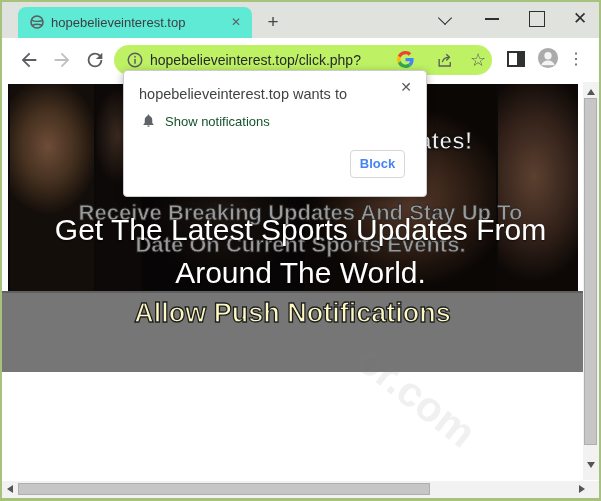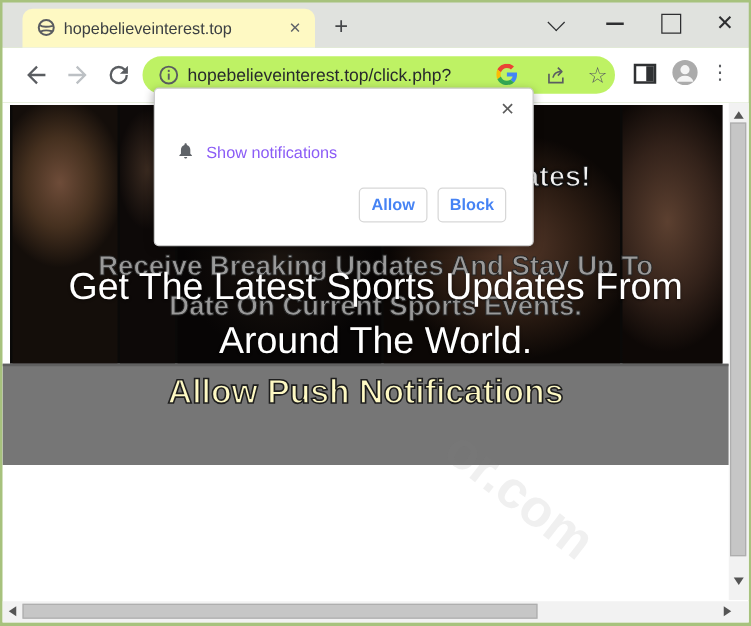--- a/index.html
+++ b/index.html
@@ -5,21 +5,21 @@
   * { margin:0; padding:0; box-sizing:border-box; }
   html,body { width:601px; height:501px; }
   body {
     position:relative;
     background:#a7c27d; 
     font-family:"Liberation Sans", sans-serif;
     overflow:hidden;
   }
   
   .tabstrip { position:absolute; left:2px; top:2px; width:597px; height:36px; background:#e0e2de; }
-  .tab { position:absolute; left:16px; top:5px; width:234px; height:31px; background:#fef9c3; border-radius:8px 8px 0 0; }
+  .tab { position:absolute; left:16px; top:5px; width:234px; height:31px; background:#5eead4; border-radius:8px 8px 0 0; }
   .tab-favicon { position:absolute; left:11px; top:7px; width:16px; height:16px; color:#5a5d61; }
   .tab-title { position:absolute; left:33px; top:8px; font-size:13px; color:#3c4043; white-space:nowrap; }
   .tab-close { position:absolute; right:8px; top:7px; width:16px; height:16px; font-size:12px; line-height:16px; text-align:center; color:#5f6368; cursor:pointer; }
   .newtab-btn { position:absolute; left:258px; top:7px; width:26px; height:26px; font-size:19px; line-height:25px; text-align:center; color:#454749; }
   .win-controls { position:absolute; right:0; top:0; height:34px; }
   .wc { position:absolute; top:0; width:34px; height:34px; }
   .wc-chevron { right:136px; }
   .wc-chevron::after { content:""; position:absolute; left:11px; top:11px; width:9px; height:9px; border-right:1.5px solid #2e2f31; border-bottom:1.5px solid #2e2f31; transform:rotate(45deg); }
   .wc-min { right:90px; }
   .wc-min::after { content:""; position:absolute; left:10px; top:16px; width:14px; height:2px; background:#2e2f31; }
@@ -76,21 +76,21 @@
   .hthumb { position:absolute; left:16px; top:2px; width:412px; height:12px; background:#c6c6c6; border:1px solid #aeaeae; }
   .tri-left  { left:5px; top:4px; border-top:4px solid transparent; border-bottom:4px solid transparent; border-right:6px solid #555; }
   .tri-right { left:577px; top:4px; border-top:4px solid transparent; border-bottom:4px solid transparent; border-left:6px solid #555; }
   
   .perm-dialog { position:absolute; left:123px; top:70px; width:304px; height:127px; background:#ffffff; border:1px solid #cccccc; border-radius:4px; box-shadow:0 2px 8px rgba(0,0,0,0.3); }
   .perm-close { position:absolute; right:11px; top:7px; width:18px; height:18px; font-size:14px; line-height:18px; text-align:center; color:#5c5c5c; cursor:pointer; }
   .perm-title { position:absolute; left:15px; top:15px; font-size:14.5px; color:#3f4346; white-space:nowrap; }
   .perm-row { position:absolute; left:17px; top:41px; height:18px; }
   .bell-ico { position:absolute; left:0; top:1px; width:15px; height:15px; color:#5f6368; }
   .bell-ico svg { width:100%; height:100%; fill:currentColor; }
-  .perm-label { position:absolute; left:24px; top:2px; font-size:13px; color:#8b5cf6; white-space:nowrap; }
+  .perm-label { position:absolute; left:24px; top:2px; font-size:13px; color:#14532d; white-space:nowrap; }
   .perm-btn { position:absolute; top:79px; width:55px; height:28px; background:#ffffff; border:1px solid #d7d7d7; border-radius:4px; font-size:13px; font-weight:bold; color:#4683f4; text-align:center; line-height:26px; cursor:pointer; font-family:"Liberation Sans", sans-serif; }
   .btn-allow { left:163px; }
   .btn-block { left:226px; }
   svg { display:block; }
 </style>
 </head>
 <body>
 
 <div class="tabstrip">
   <div class="tab">
@@ -192,23 +192,23 @@
   </div>
   <div class="hscroll">
     <div class="tri tri-left"></div>
     <div class="hthumb"></div>
     <div class="tri tri-right"></div>
   </div>
 </div>
 
 <div class="perm-dialog">
   <span class="perm-close">✕</span>
+  <div class="perm-title">hopebelieveinterest.top wants to</div>
   <div class="perm-row">
     <span class="bell-ico">
       <svg viewBox="0 0 24 24">
           <path d="M12 22c1.1 0 2-.9 2-2h-4c0 1.1.9 2 2 2zm6-6v-5c0-3.07-1.63-5.64-4.5-6.32V4c0-.83-.67-1.5-1.5-1.5s-1.5.67-1.5 1.5v.68C7.64 5.36 6 7.92 6 11v5l-2 2v1h16v-1l-2-2z"></path>
         </svg>
     </span>
     <span class="perm-label">Show notifications</span>
   </div>
-  <button class="perm-btn btn-allow">Allow</button>
   <button class="perm-btn btn-block">Block</button>
 </div>
 
 </body></html>

